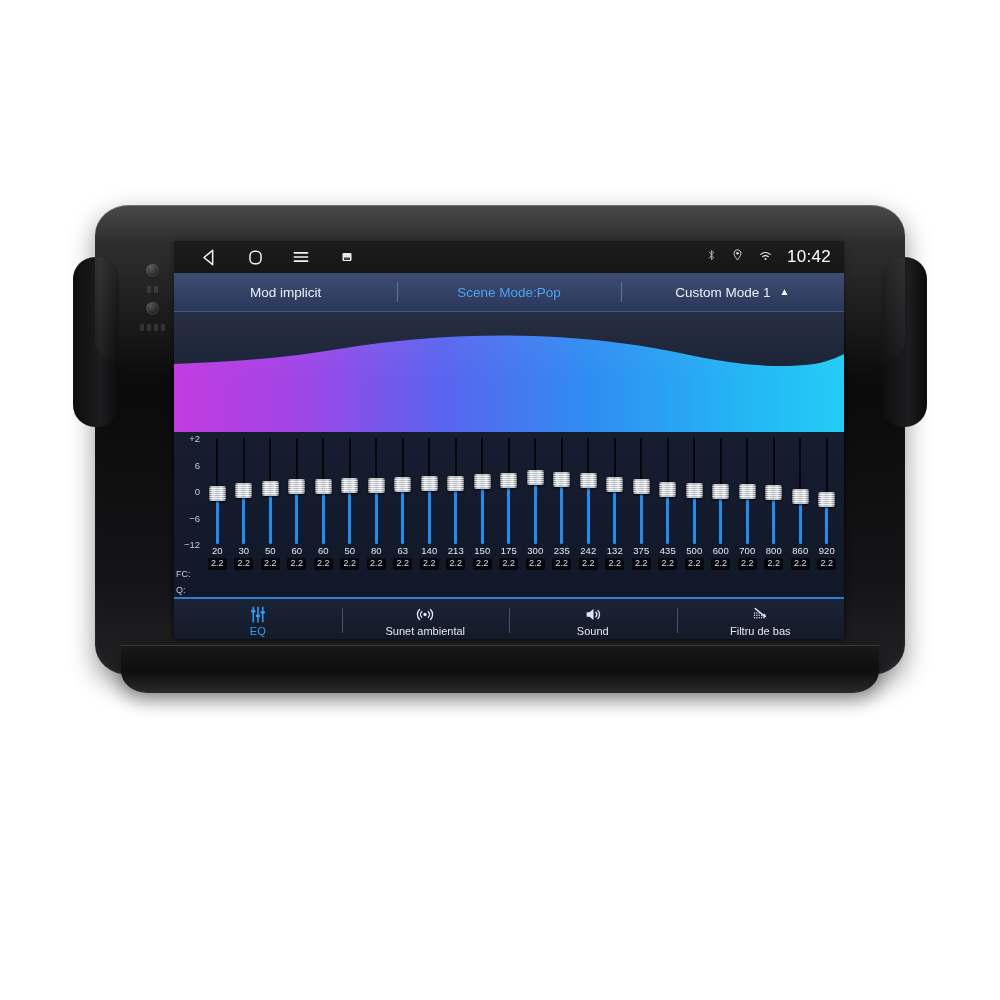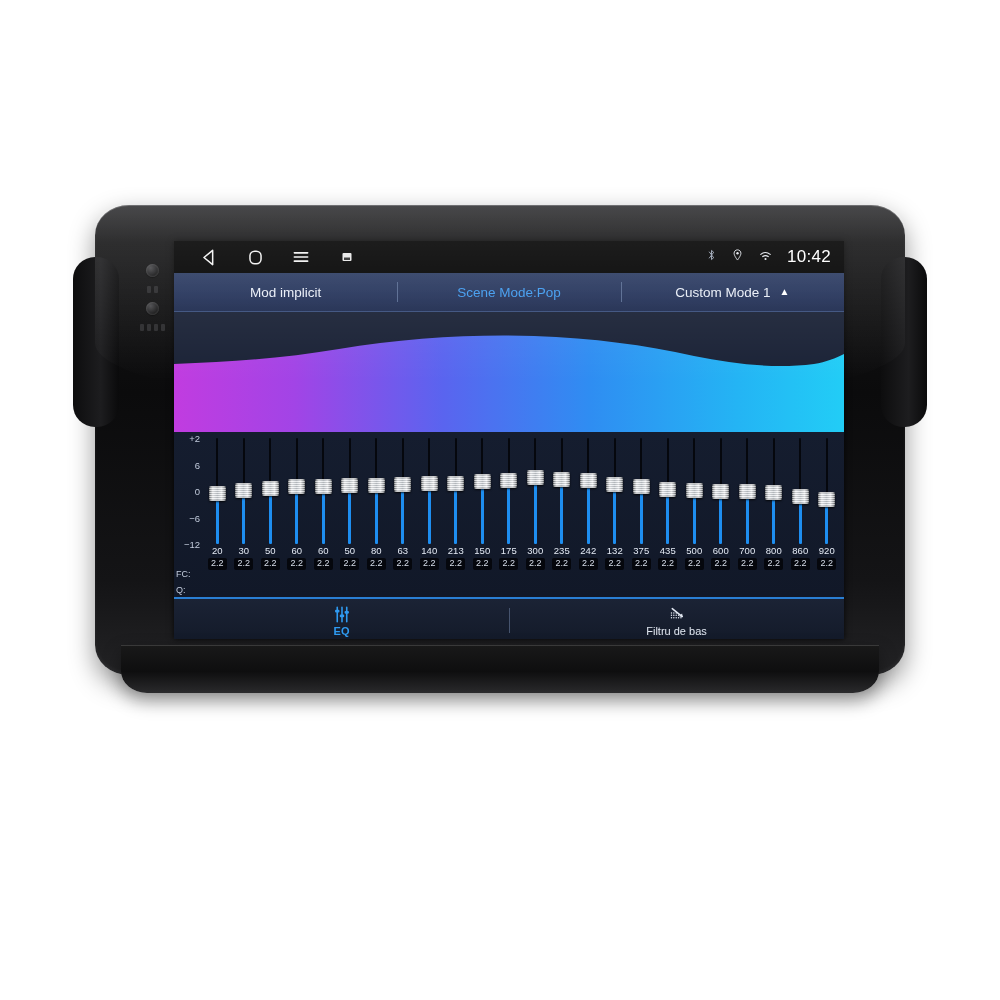--- a/index.html
+++ b/index.html
@@ -146,21 +146,21 @@
     background:linear-gradient(180deg,#1b2335 0%,#131a29 100%);
     border-top:2px solid #2a7fd4;
   }
   .nav-item{
     flex:1;display:flex;flex-direction:column;align-items:center;justify-content:center;
     gap:1px;color:#e2e8f2;font-size:11px;cursor:pointer;position:relative;
   }
   .nav-item + .nav-item::before{
     content:"";position:absolute;left:0;top:9px;bottom:9px;width:1px;background:#46546e;
   }
-  .nav-item.active{color:#2f9bf2;font-weight:bold;}
+  .nav-item.active{color:#2f9bf2;}
   .nav-ico{height:19px;display:flex;align-items:center;justify-content:center;}
 </style>
 </head>
 <body>
 
 <div id="device">
   <div class="wing left"></div>
   <div class="wing right"></div>
 
   <div id="bezel-left">
@@ -503,20 +503,46 @@
                 <line x1="18" y1="3" x2="18" y2="21"></line>
               </g>
               <g fill="#2f9bf2">
                 <rect x="3.2" y="6" width="5.6" height="3.4" rx="1.3"></rect>
                 <rect x="9.2" y="12" width="5.6" height="3.4" rx="1.3"></rect>
                 <rect x="15.2" y="7.5" width="5.6" height="3.4" rx="1.3"></rect>
               </g>
             </svg>
           </span>
           <span>EQ</span>
+        </div>
+        <div class="nav-item">
+          <span class="nav-ico">
+            <svg width="24" height="19" viewBox="0 0 24 24">
+              <circle cx="12" cy="12" r="2.1" fill="#e2e8f2"></circle>
+              <g fill="none" stroke="#e2e8f2" stroke-width="1.7" stroke-linecap="round">
+                <path d="M7.9 8.4a5.1 5.1 0 0 0 0 7.2"></path>
+                <path d="M16.1 8.4a5.1 5.1 0 0 1 0 7.2"></path>
+                <path d="M5.1 5.6a9 9 0 0 0 0 12.8"></path>
+                <path d="M18.9 5.6a9 9 0 0 1 0 12.8"></path>
+              </g>
+            </svg>
+          </span>
+          <span>Sunet ambiental</span>
+        </div>
+        <div class="nav-item">
+          <span class="nav-ico">
+            <svg width="22" height="19" viewBox="0 0 24 24">
+              <path d="M4 9.3h3.6L12.6 5v14L7.6 14.7H4z" fill="#e2e8f2"></path>
+              <g fill="none" stroke="#e2e8f2" stroke-width="1.7" stroke-linecap="round">
+                <path d="M15.6 9.2a4 4 0 0 1 0 5.6"></path>
+                <path d="M18.2 6.8a7.6 7.6 0 0 1 0 10.4"></path>
+              </g>
+            </svg>
+          </span>
+          <span>Sound</span>
         </div>
         <div class="nav-item">
           <span class="nav-ico">
             <svg width="22" height="19" viewBox="0 0 24 24">
               <g fill="#e2e8f2">
                 <circle cx="5" cy="10" r=".9"></circle>
                 <circle cx="8" cy="10" r=".9"></circle>
                 <circle cx="11" cy="10" r=".9"></circle>
                 <circle cx="5" cy="13" r=".9"></circle>
                 <circle cx="8" cy="13" r=".9"></circle>

